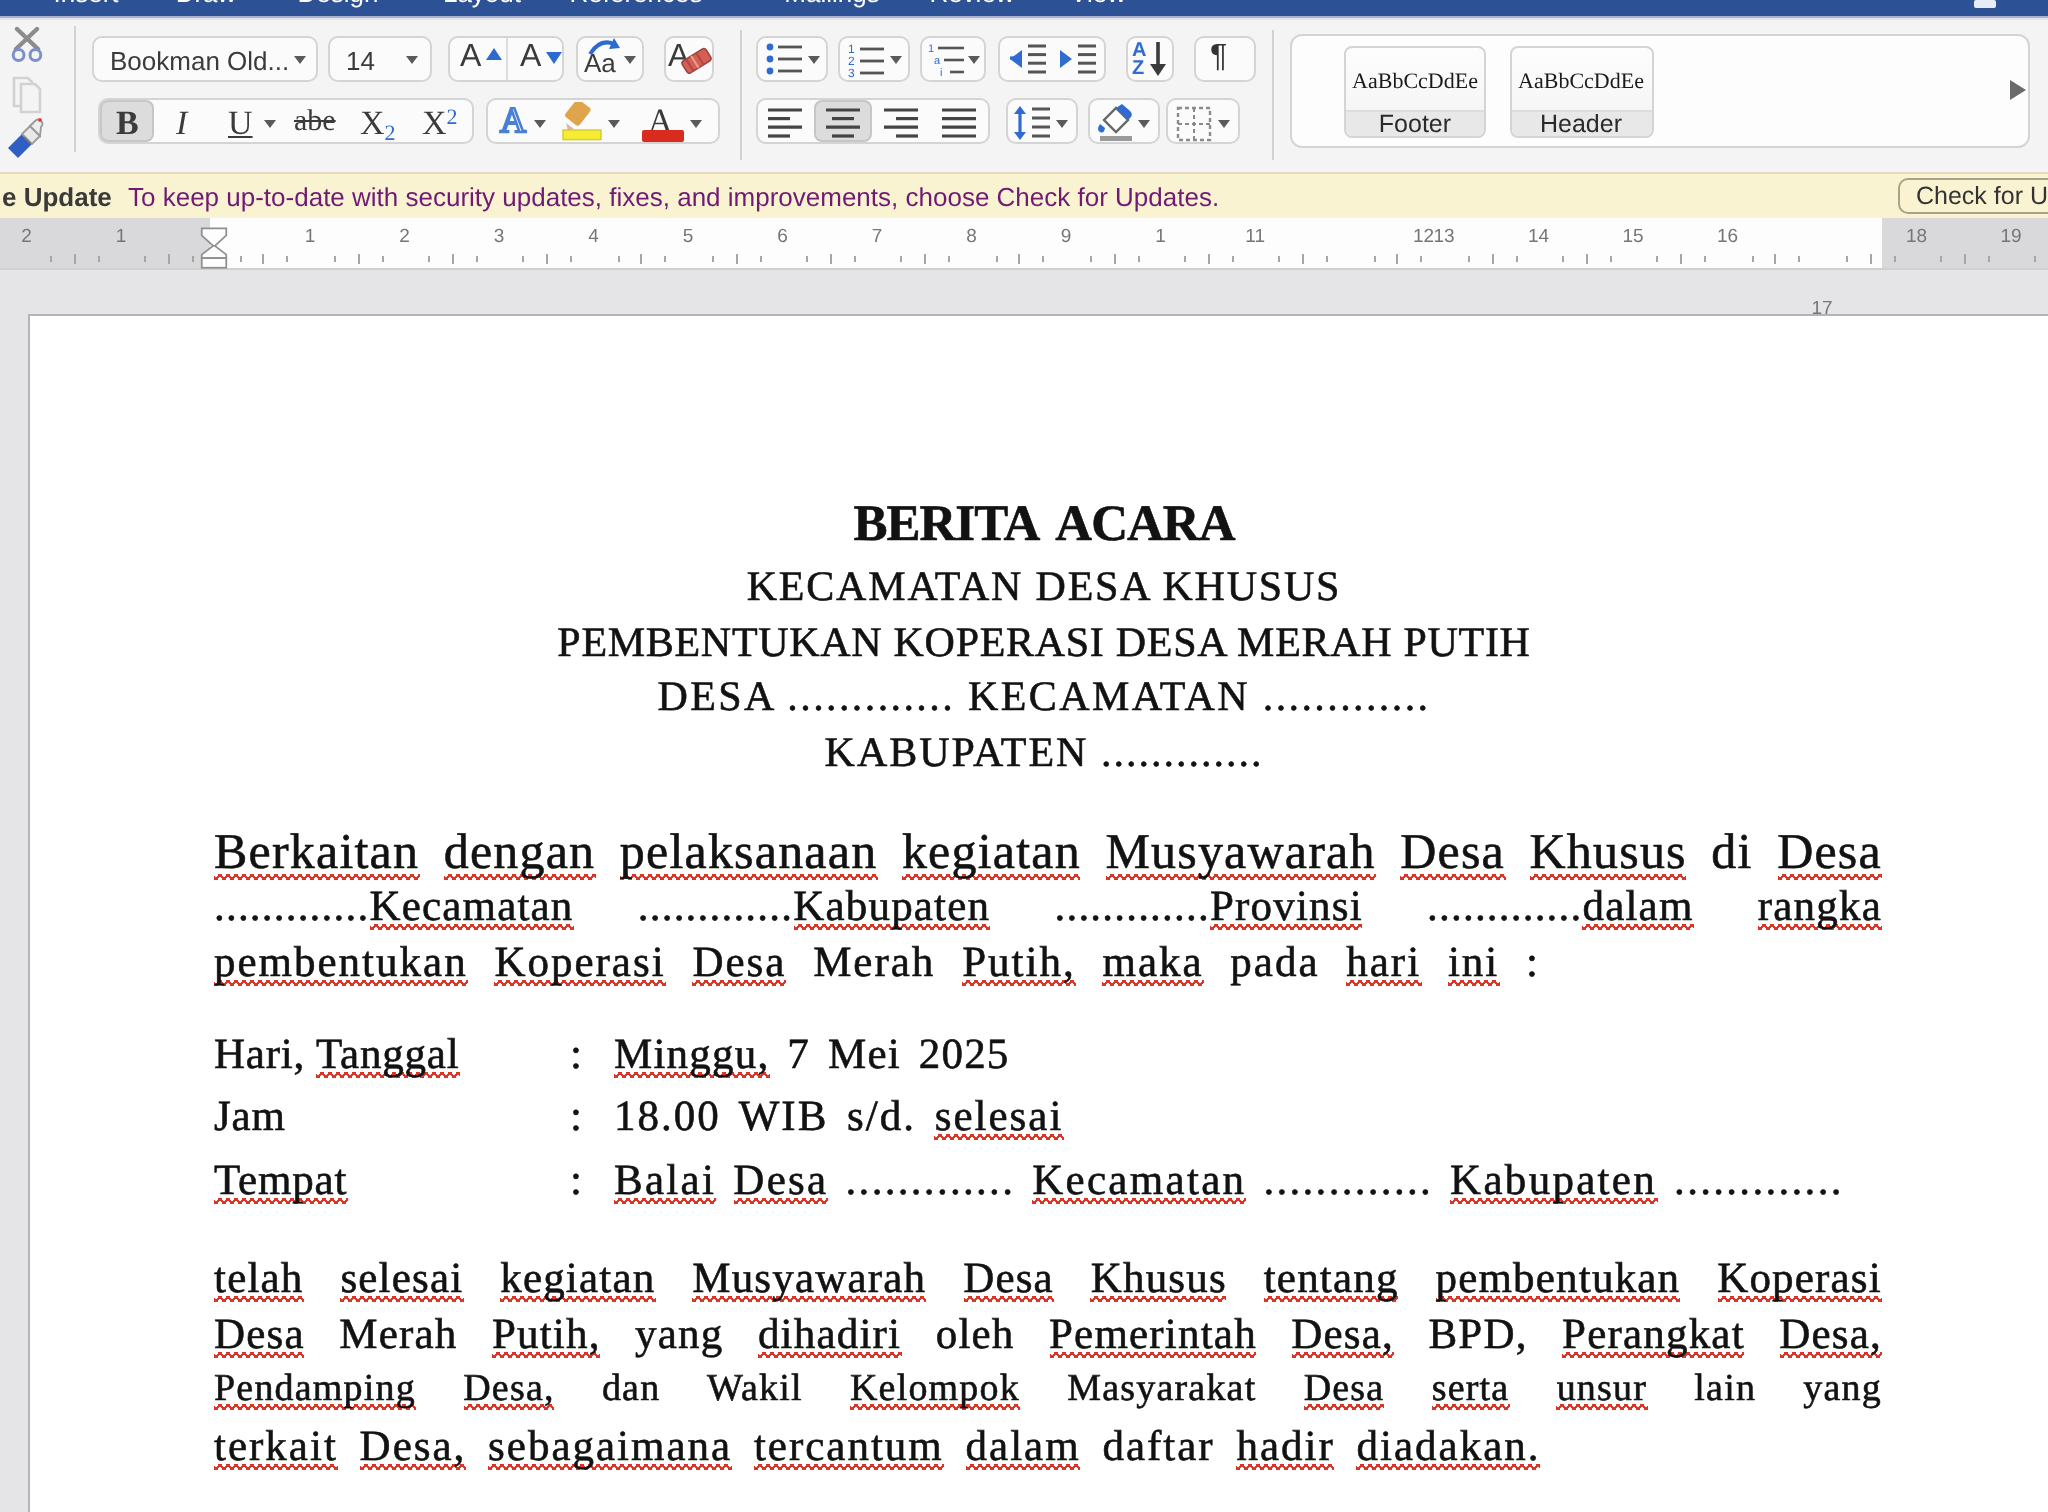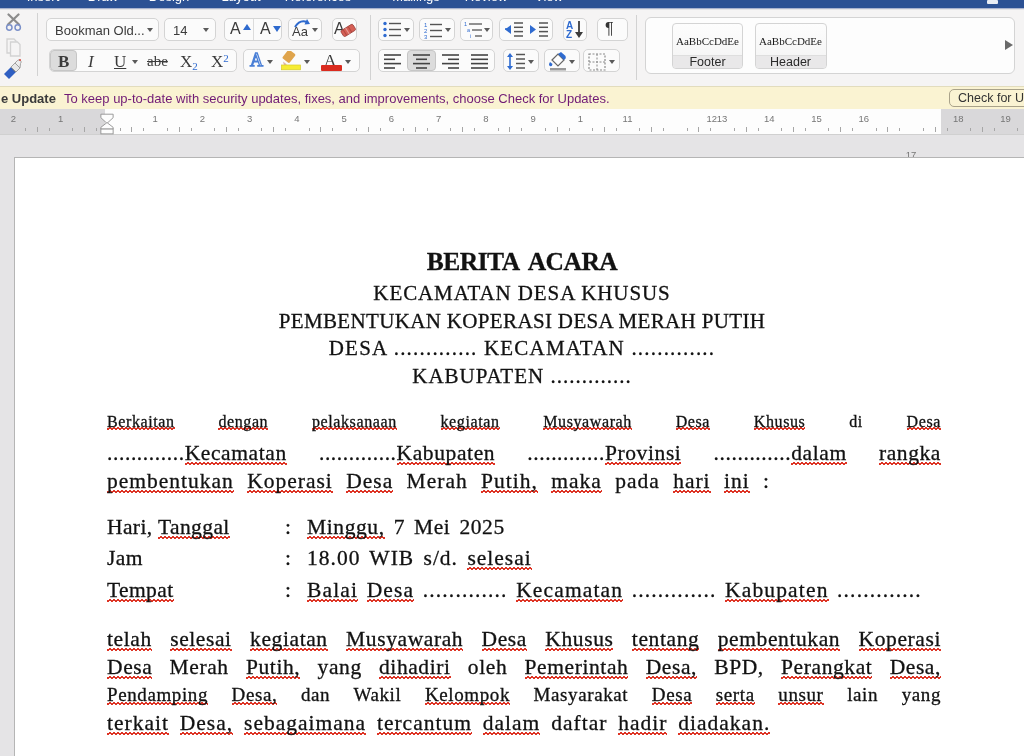--- a/index.html
+++ b/index.html
@@ -390,21 +390,21 @@
 </svg>
 
 <div id="page" class="abs"></div>
 
 <div class="ds ctr" style="top:247.7px; font-size:25.5px; font-weight:bold; letter-spacing:-0.5px; word-spacing:5px;">BERITA ACARA</div>
 <div class="ds ctr" style="top:282.3px; font-size:21px; letter-spacing:0.9px;">KECAMATAN DESA KHUSUS</div>
 <div class="ds ctr" style="top:309.8px; font-size:21px; letter-spacing:0.35px;">PEMBENTUKAN KOPERASI DESA MERAH PUTIH</div>
 <div class="ds ctr" style="top:337.2px; font-size:21px; letter-spacing:1.2px;">DESA ............. KECAMATAN .............</div>
 <div class="ds ctr" style="top:364.8px; font-size:21px; letter-spacing:1.0px;">KABUPATEN .............</div>
 
-<div class="ds jl" style="top:413.3px; font-size:16px;"><u>Berkaitan</u> <u>dengan</u> <u>pelaksanaan</u> <u>kegiatan</u> <u>Musyawarah</u> <u>Desa</u> <u>Khusus</u> di <u>Desa</u></div>
+<div class="ds jl" style="top:413.3px; font-size:25px;"><u>Berkaitan</u> <u>dengan</u> <u>pelaksanaan</u> <u>kegiatan</u> <u>Musyawarah</u> <u>Desa</u> <u>Khusus</u> di <u>Desa</u></div>
 <div class="ds jl" style="top:442.2px; font-size:21.5px;">.............<u>Kecamatan</u> .............<u>Kabupaten</u> .............<u>Provinsi</u> .............<u>dalam</u> <u>rangka</u></div>
 <div class="ds" style="left:107px; top:469.6px; font-size:21.5px; letter-spacing:1.0px; word-spacing:7px;"><u>pembentukan</u> <u>Koperasi</u> <u>Desa</u> Merah <u>Putih,</u> <u>maka</u> pada <u>hari</u> <u>ini</u> :</div>
 
 <div class="ds" style="left:107px; top:515.8px; font-size:21.5px; letter-spacing:0.4px;text-align:right;">Hari, <u>Tanggal</u></div>
 <div class="ds" style="left:285px; top:515.8px; font-size:21.5px;">:</div>
 <div class="ds" style="left:307px; top:515.8px; font-size:21.5px; letter-spacing:0.6px; word-spacing:3px;"><u>Minggu,</u> 7 Mei 2025</div>
 <div class="ds" style="left:107px; top:547.3px; font-size:21.5px; letter-spacing:0.4px;">Jam</div>
 <div class="ds" style="left:285px; top:547.3px; font-size:21.5px;">:</div>
 <div class="ds" style="left:307px; top:547.3px; font-size:21.5px; letter-spacing:1.0px; word-spacing:3px;">18.00 WIB s/d. <u>selesai</u></div>
 <div class="ds" style="left:107px; top:579.1px; font-size:21.5px; letter-spacing:0.4px;"><u>Tempat</u></div>

